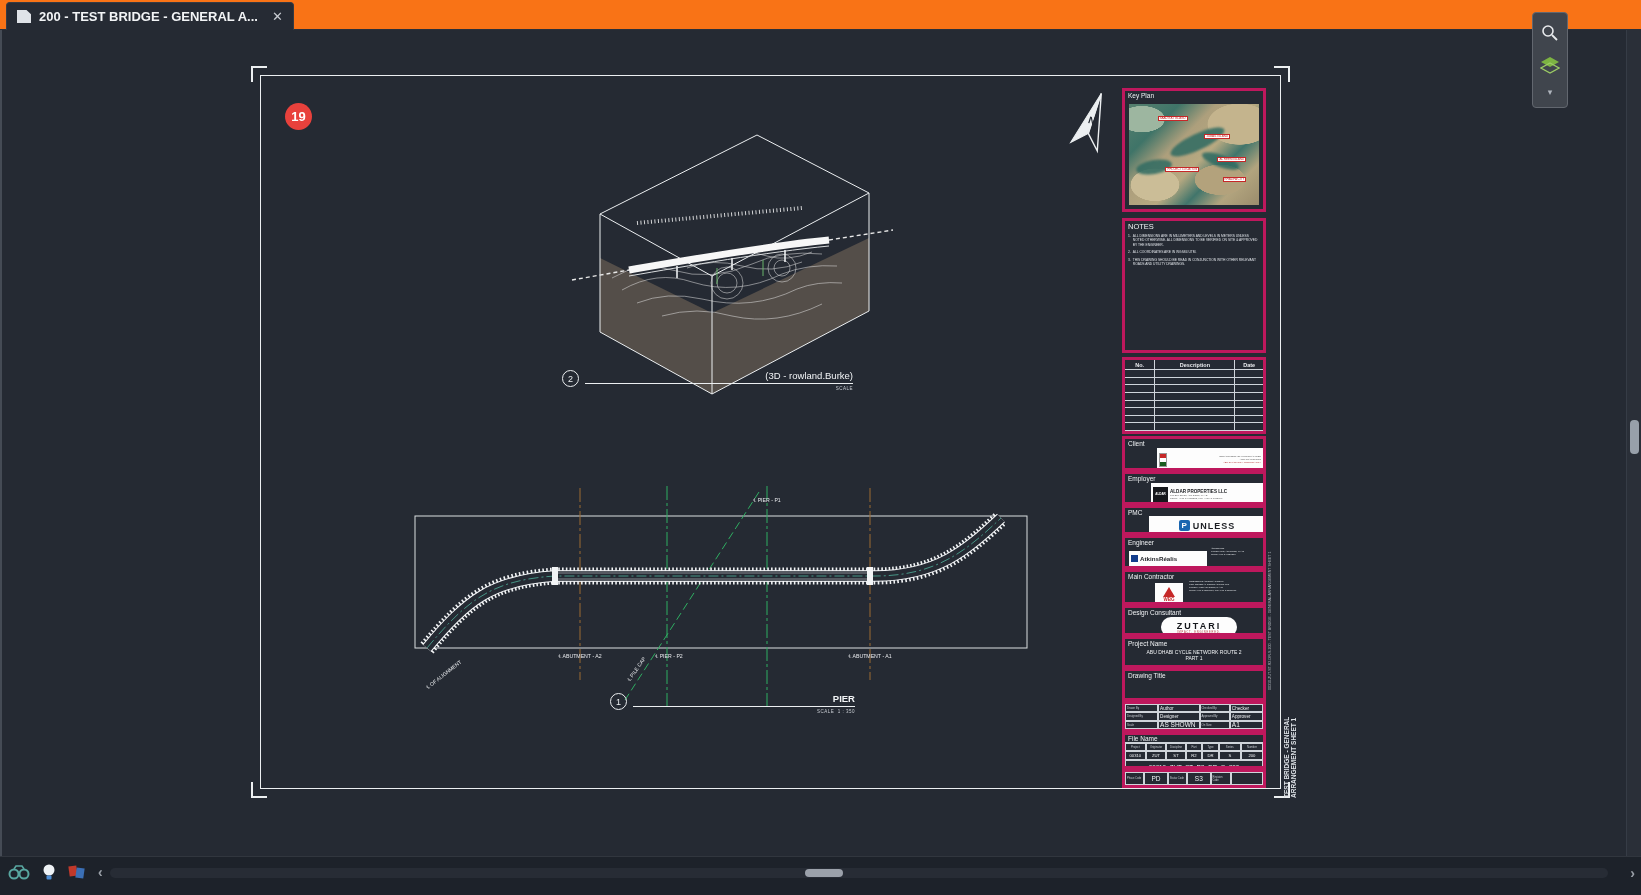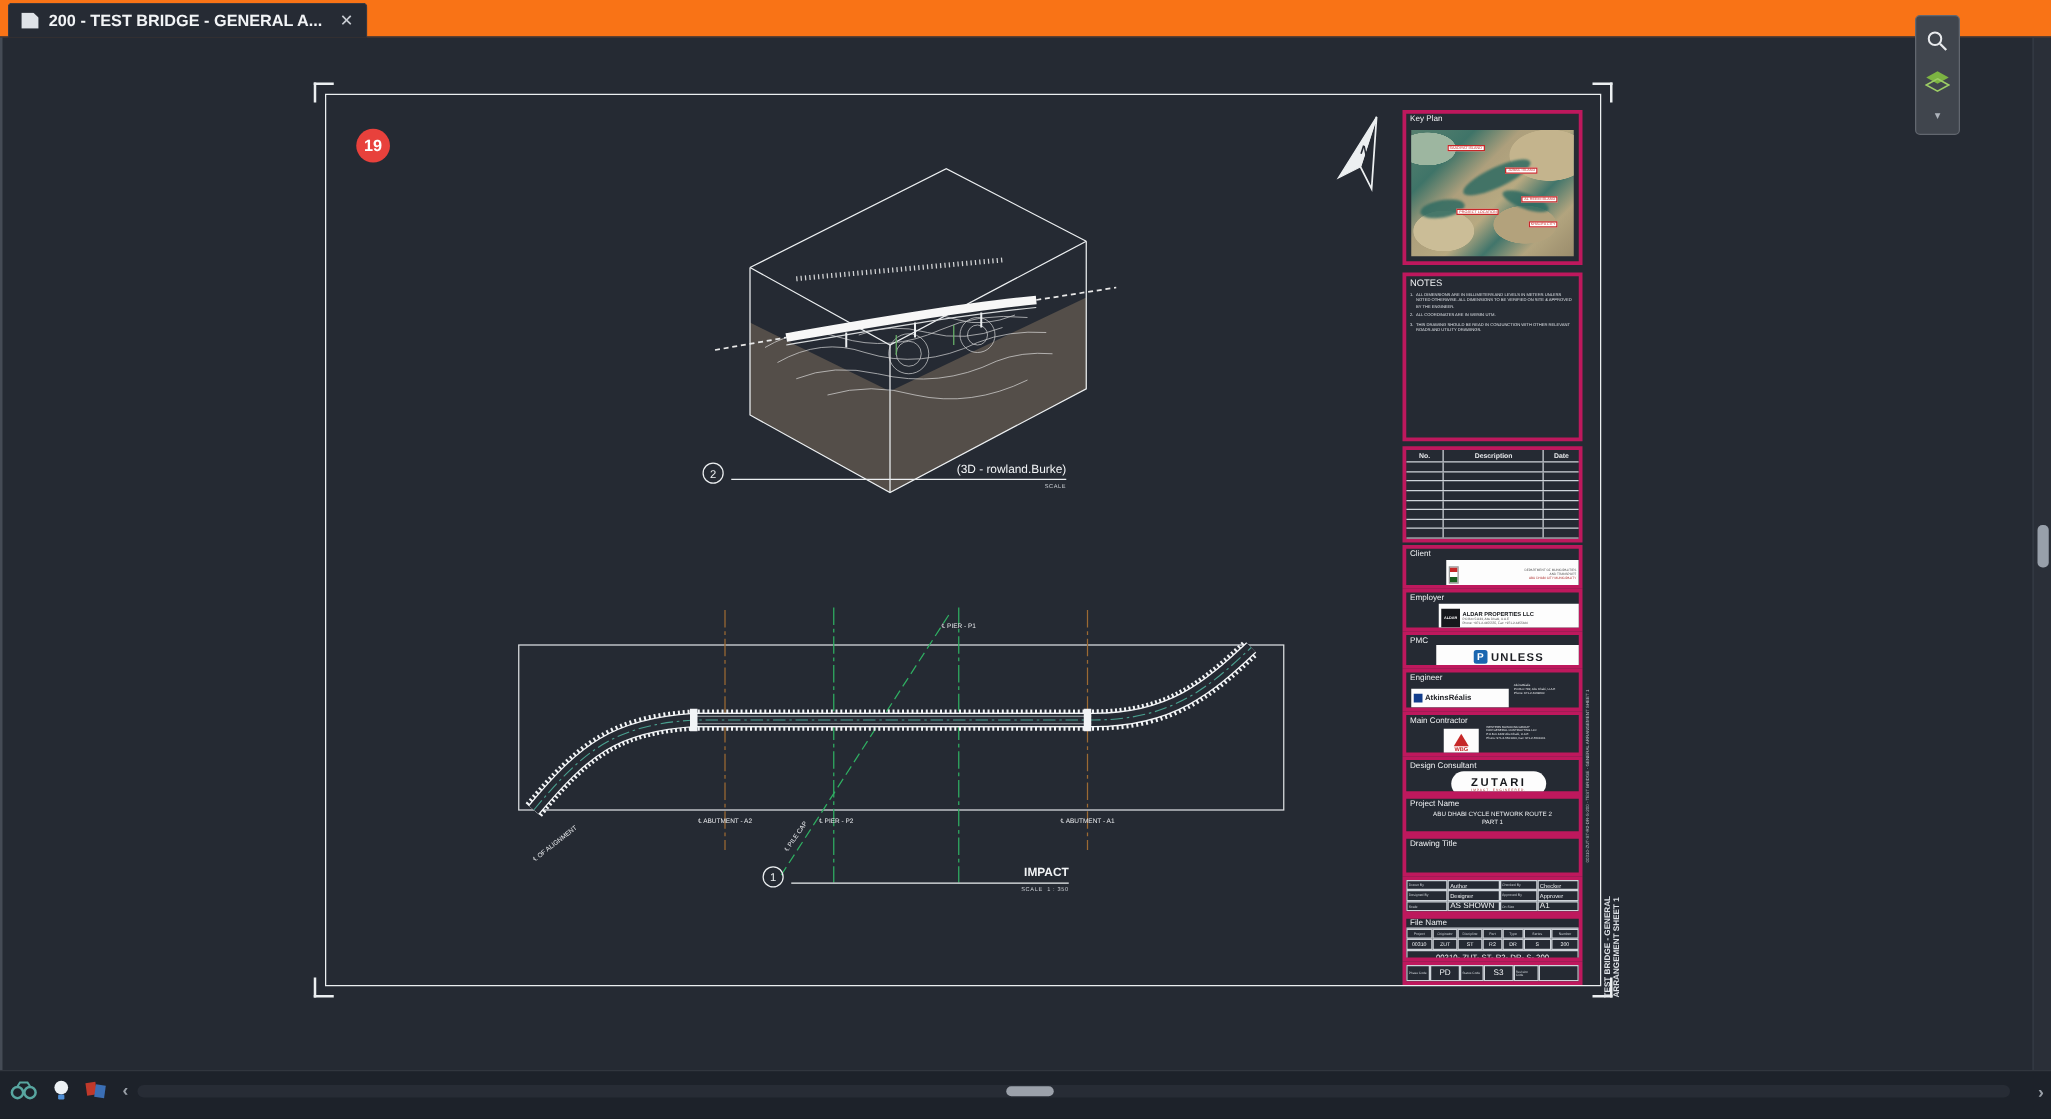--- a/index.html
+++ b/index.html
@@ -192,21 +192,21 @@
         <text x="262" y="178">℄ PIER - P2</text>
         <text x="463" y="178">℄ ABUTMENT - A1</text>
         <text x="231" y="190" transform="rotate(-55 231 190)">℄ PILE CAP</text>
         <text x="38" y="196" transform="rotate(-38 38 196)">℄ OF ALIGNMENT</text>
       </g>
     </svg>
 
     <div class="viewlabel" style="left:608px;top:663px;">
       <div class="vl-circle">1</div>
       <div class="vl-body">
-        <span class="vl-title" style="font-weight:bold;">IMPACT</span>
+        <span class="vl-title" style="font-weight:bold;">PIER</span>
         <div class="vl-line" style="width:222px;"></div>
         <span class="vl-scale">
           <span>SCALE</span>&nbsp;&nbsp;<span>1 : 350</span>
         </span>
       </div>
     </div>
 
     <div class="tb">
 
       <div class="tb-sec" style="top:0;height:124px;">

